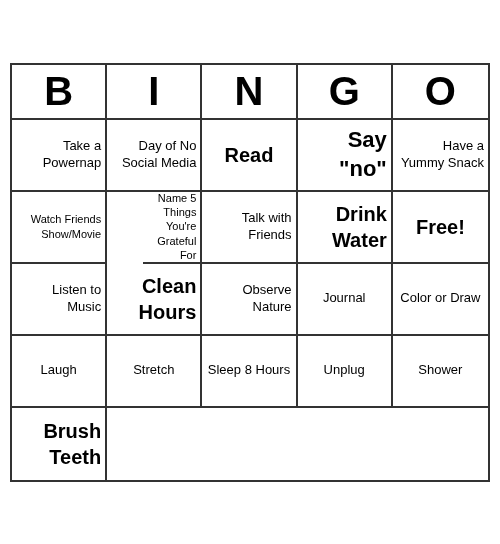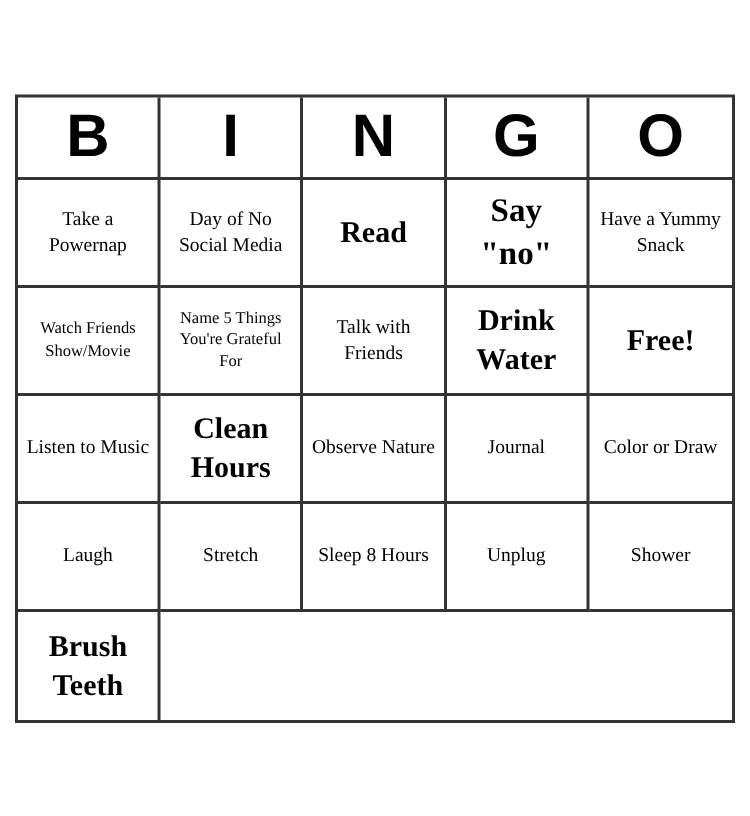--- a/index.html
+++ b/index.html
@@ -49,25 +49,24 @@
       grid-template-rows: repeat(5, 1fr);
     }
 
     .bingo-cell {
       border-right: 2px solid #333;
       border-bottom: 2px solid #333;
       height: 72px;
       display: flex;
       align-items: center;
       justify-content: center;
-      text-align: center;
+      text-align: right;
       padding: 4px;
       font-size: 13px;
       line-height: 1.3;
-      font-family: Liberation Serif, serif;
     }
 
     .bingo-cell:nth-child(5n) {
       border-right: none;
     }
 
     .bingo-cell:nth-child(n+21) {
       border-bottom: none;
     }
 
@@ -97,21 +96,21 @@
       <div class="bingo-letter">G</div>
       <div class="bingo-letter">O</div>
     </div>
   <div class="bingo-grid">
   <div class="bingo-cell">Take a Powernap</div>
       <div class="bingo-cell">Day of No Social Media</div>
       <div class="bingo-cell large-text">Read</div>
       <div class="bingo-cell say-no">Say "no"</div>
       <div class="bingo-cell">Have a Yummy Snack</div>
       <div class="bingo-cell" style="font-size: 11px;">Watch Friends Show/Movie</div>
-      <div class="bingo-cell" style="font-size: 11px;">Name 5 Things You're Grateful For</div>
+      <div class="bingo-cell" style="font-size: 11px; margin-left: 36px;">Name 5 Things You're Grateful For</div>
       <div class="bingo-cell">Talk with Friends</div>
       <div class="bingo-cell large-text">Drink Water</div>
       <div class="bingo-cell free">Free!</div>
       <div class="bingo-cell">Listen to Music</div>
       <div class="bingo-cell large-text">Clean Hours</div>
       <div class="bingo-cell">Observe Nature</div>
       <div class="bingo-cell">Journal</div>
       <div class="bingo-cell">Color or Draw</div>
       <div class="bingo-cell">Laugh</div>
       <div class="bingo-cell">Stretch</div>

